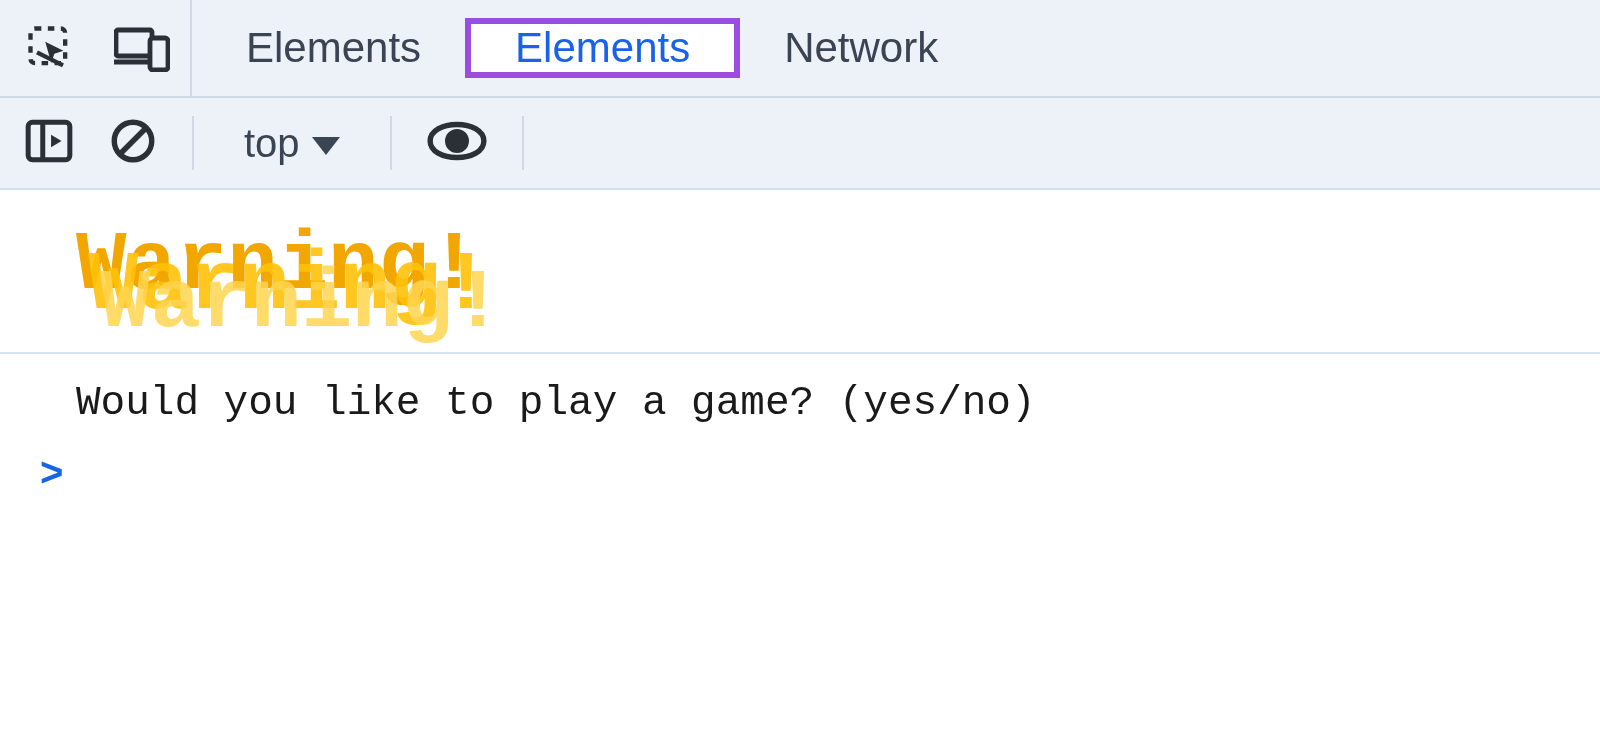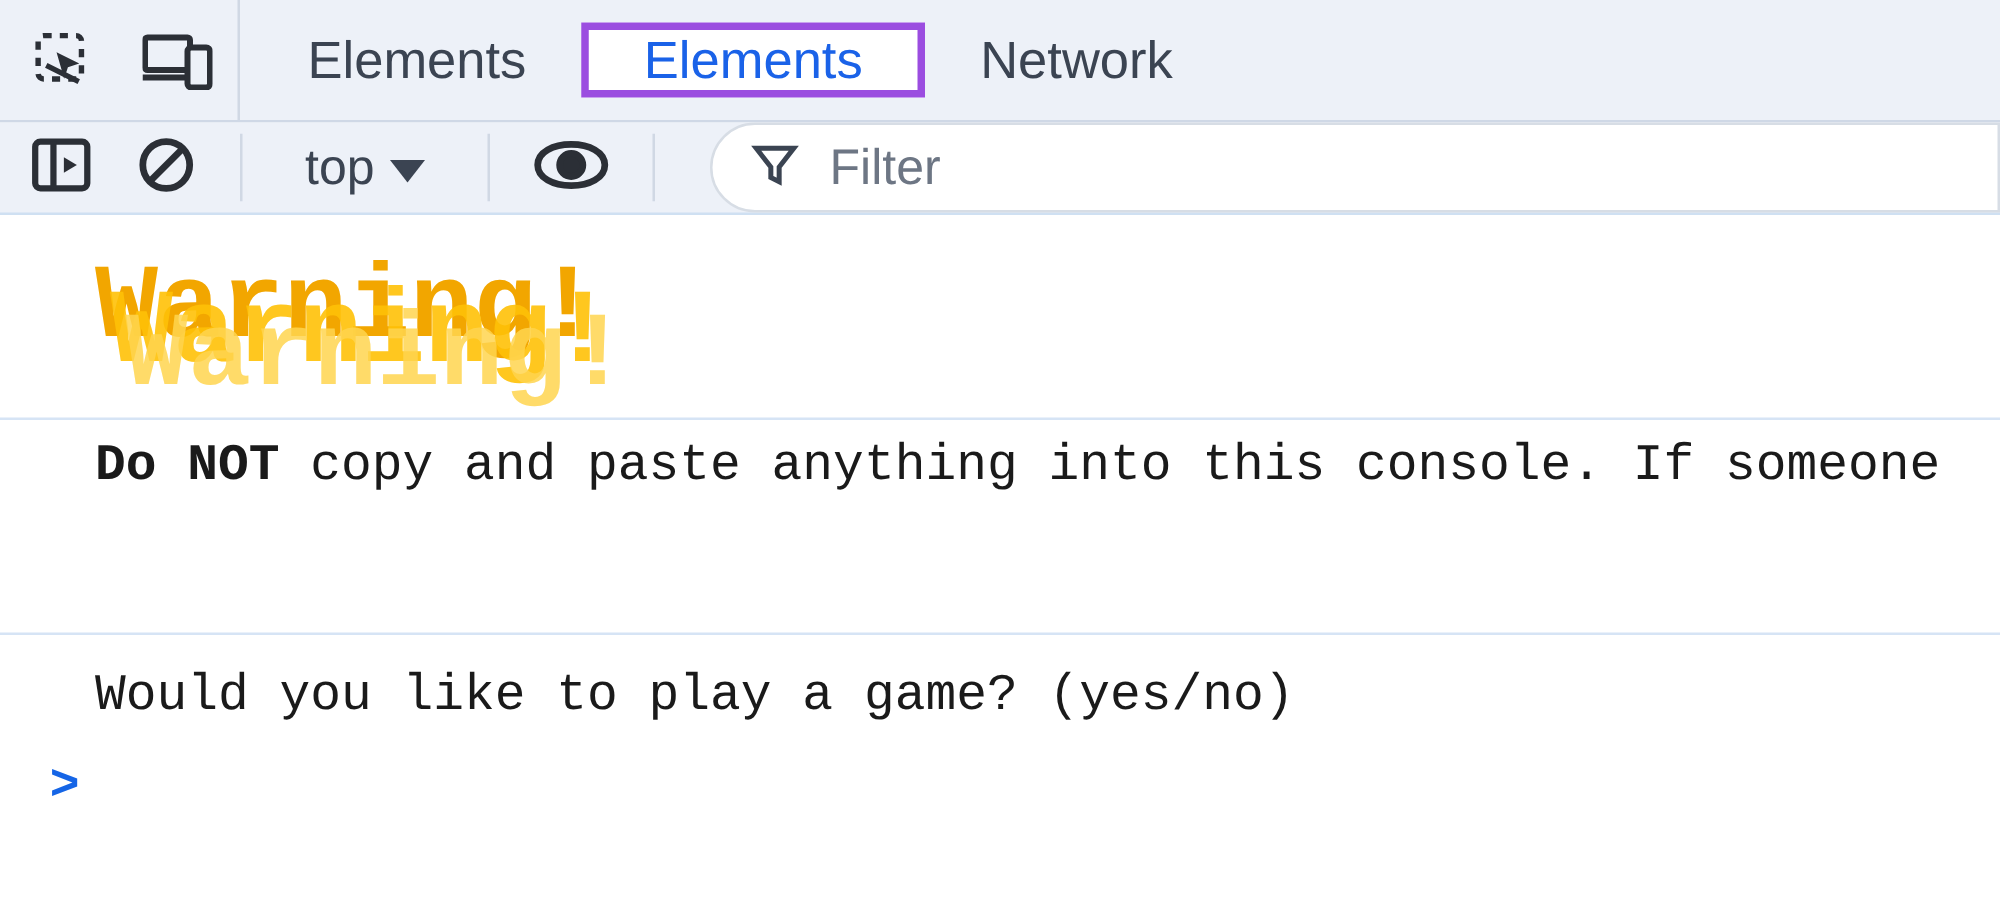--- a/index.html
+++ b/index.html
@@ -41,21 +41,21 @@
     border: 6px solid #9b4de0;
     border-bottom: 6px solid #9b4de0;
     margin-top: -1px;
     margin-bottom: -1px;
   }
 
   
   .toolbar {
     display:flex;
     align-items:center;
-    height:74px;
+    height:92px;
     background:#edf1f8;
     border-bottom:2px solid #cfe0f2;
     padding-left:24px;
     gap:34px;
   }
   .toolbar .sep {
     width:2px; height:54px; background:#d0d8e4;
   }
   .context-selector {
     display:flex; align-items:center; gap:12px;
@@ -182,43 +182,32 @@
 
   <span class="tool-icon">
     <svg width="62" height="44" viewBox="0 0 30 20" fill="none" stroke="#2b2f36" stroke-width="2.6">
       <path d="M2 10 C2 5 8 2 15 2 C22 2 28 5 28 10 C28 15 22 18 15 18 C8 18 2 15 2 10 Z"></path>
       <circle cx="15" cy="10" r="4.5" fill="#2b2f36"></circle>
     </svg>
   </span>
 
   <div class="sep"></div>
 
-  <div class="filter-box">
-    <span class="tool-icon">
-      <svg width="40" height="40" viewBox="0 0 24 24" fill="none" stroke="#3b4452" stroke-width="2.4">
-        <path d="M3 4 H21 L14 13 V20 L10 18 V13 Z"></path>
-      </svg>
-    </span>
-    <input type="text" placeholder="Filter" style="">
-  </div>
 </div>
 
 <div class="console-area">
 
   <div class="log-row" style="padding-top:18px;padding-bottom:18px;">
     <div class="warning-stack">
       <span class="w1">Warning!</span>
       <span class="w2">Warning!</span>
       <span class="w3">Warning!</span>
     </div>
   </div>
 
-  <div class="log-row tall">
-    <span class="bold">Do NOT</span><span> copy and paste anything into this console.  If someone </span>
-  </div>
 
   <div class="log-row" style="border-bottom:none;margin-top:16px;">
     <span>Would you like to play a game? (yes/no)</span>
   </div>
 
   <div class="prompt-row">
     <span class="chevron">&gt;</span>
   </div>
 
 </div>

